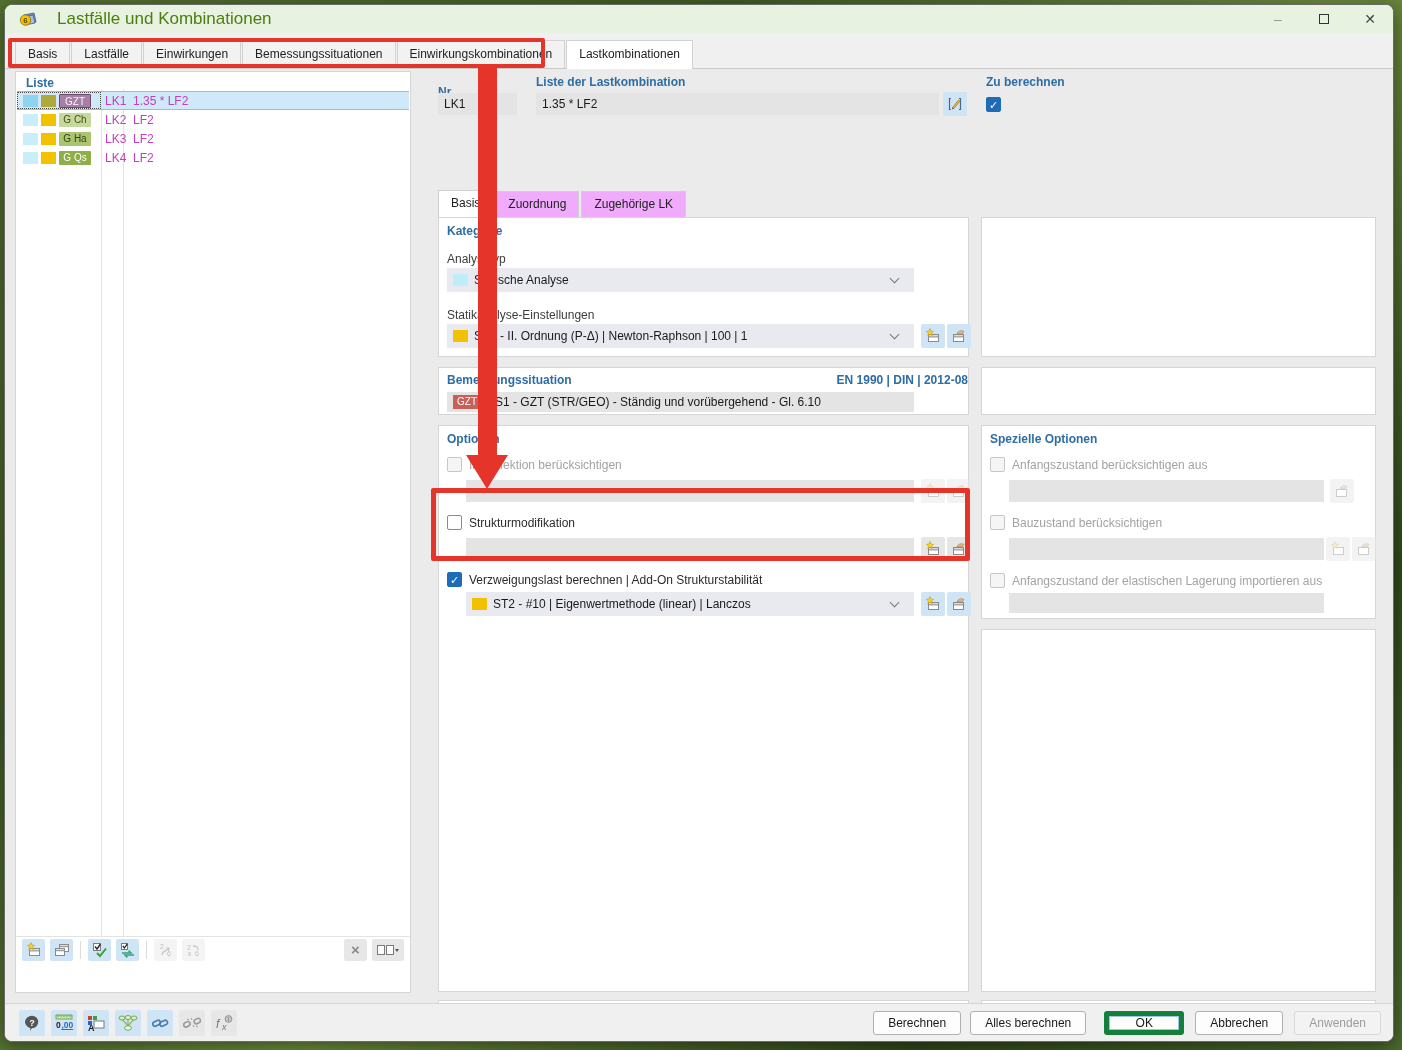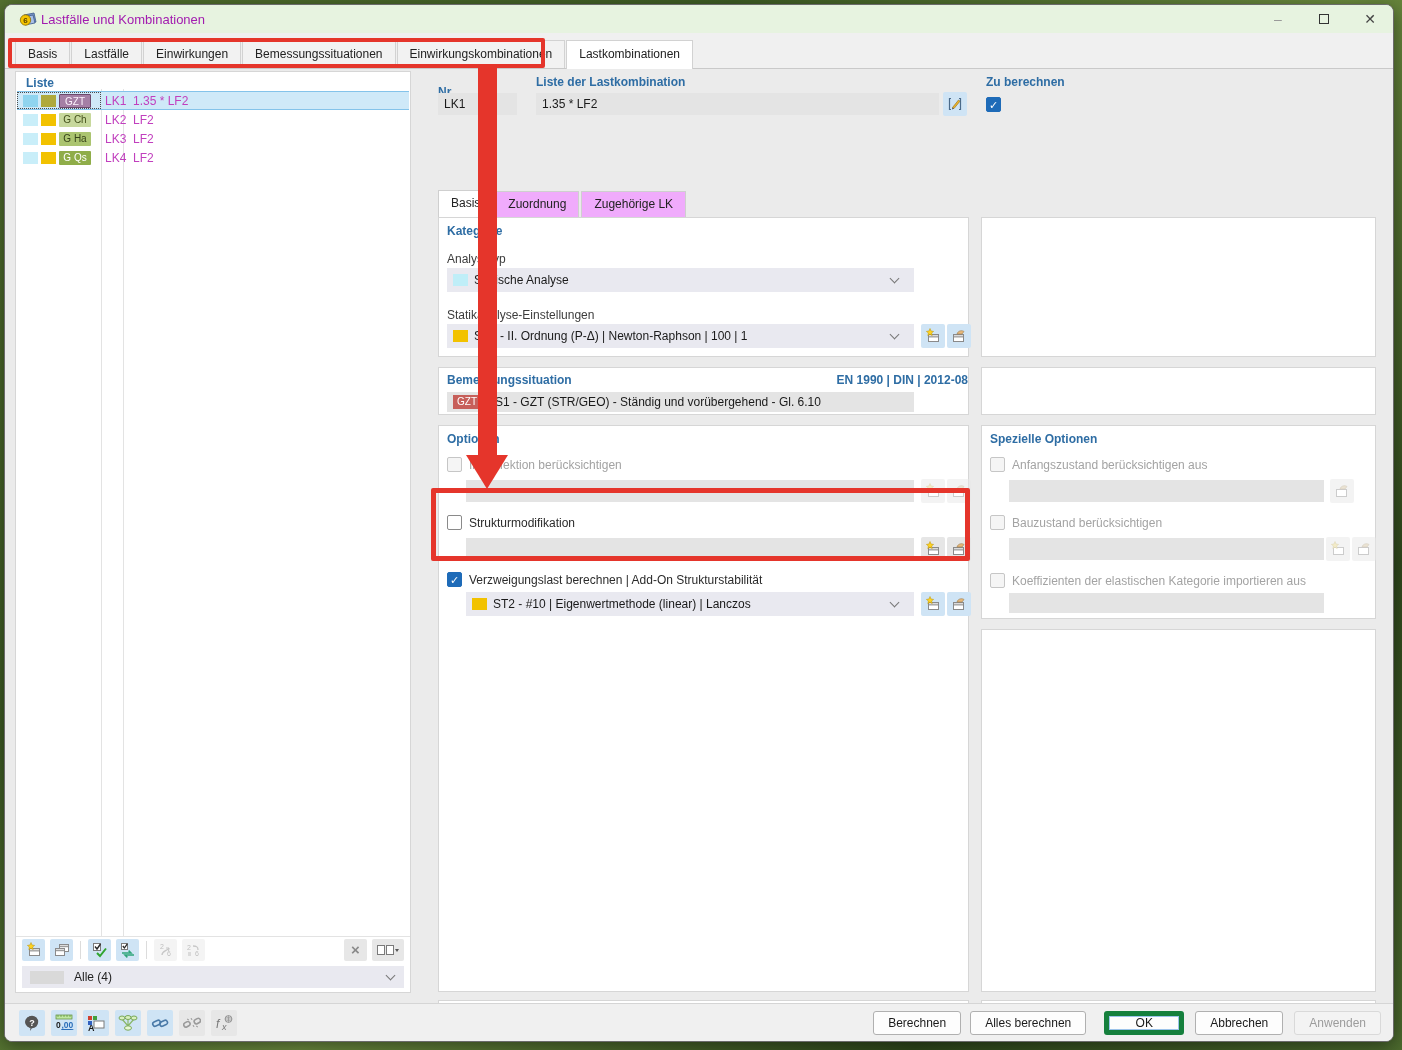--- a/index.html
+++ b/index.html
@@ -10,21 +10,21 @@
     background:linear-gradient(135deg,#55722f 0%,#3e5c24 30%,#6b8a3e 55%,#2f481c 80%,#4c6a2e 100%);
     position:relative; overflow:hidden;
   }
   
   #window {
     position:absolute; left:4px; top:4px; width:1390px; height:1038px;
     background:#f0f0f0; border-radius:8px; overflow:hidden;
     border:1px solid #6a6a6a; box-shadow:0 4px 18px rgba(0,0,0,.45);
   }
   .titlebar { position:absolute; left:0; top:0; width:100%; height:28px; background:#e7f3e0; display:flex; align-items:center; }
-  .titlebar .title { margin-left:4px; font-size:13px; color:#a21caf; }
+  .titlebar .title { margin-left:20px; font-size:17px; color:#4d7c0f; }
   .appicon { margin-left:14px; width:18px; height:18px; }
   .wctrls { position:absolute; right:0; top:0; height:28px; display:flex; }
   .wctrl { width:46px; height:28px; display:flex; align-items:center; justify-content:center; font-size:14px; color:#444; }
   .wctrl.min { color:#9a9a9a; }
   .wctrl .maxbox { width:10px; height:10px; border:1.4px solid #333; }
 
   
   .tabstrip { position:absolute; left:0; top:28px; width:100%; height:36px; background:#f0f0f0; border-bottom:1px solid #c9c9c9; display:flex; align-items:flex-end; padding-left:10px; }
   .mtab { position:relative; padding:6px 12px 7px; border:1px solid #d2d2d2; border-bottom:none; background:#f2f2f2; margin-right:1px; color:#222; white-space:nowrap; }
   .mtab.active { background:#fff; margin-bottom:-1px; padding-bottom:8px; font-weight:400; }
@@ -228,25 +228,20 @@
         <span class="ibtn grey" style="color:#8a8a8a;font-size:15px;font-weight:bold">×</span>
         <span class="ibtn grey" style="width:32px">
           <svg width="24" height="14" viewBox="0 0 24 14">
               <rect x="1.5" y="2.5" width="7" height="9" fill="#fff" stroke="#7a7a7a"></rect>
               <rect x="10.5" y="2.5" width="7" height="9" fill="#fff" stroke="#7a7a7a"></rect>
               <polygon points="19,6 23,6 21,9" fill="#555"></polygon>
             </svg>
         </span>
       </div>
 
-      <div class="filterbar">
-        <span class="fsw"></span>
-        <span class="ftext">Alle (4)</span>
-        <span class="chev"></span>
-      </div>
     </div>
 
     <div class="dlabel" style="left:433px; top:16px">Nr.</div>
     <div class="field" style="left:433px; top:24px; width:79px">LK1</div>
 
     <div class="dlabel" style="left:531px; top:6px">Liste der Lastkombination</div>
     <div class="field" style="left:531px; top:24px; width:403px">1.35 * LF2</div>
     <div class="btn24 bblue" style="left:938px; top:23px">
       <svg width="16" height="16" viewBox="0 0 16 16">
           <path d="M4 2.5 H2.5 V13.5 H4 M12 2.5 H13.5 V13.5 H12" stroke="#4a6a8a" fill="none" stroke-width="1.2"></path>
@@ -402,21 +397,21 @@
           </svg>
       </div>
       <div class="btn24 bfade" style="left:370px; top:111px">
         <svg width="16" height="16" viewBox="0 0 16 16">
             <rect x="2.5" y="6.5" width="10" height="7" fill="#fff" stroke="#9a9a9a"></rect>
             <path d="M6 6 C7 2.5 11 2 13 3.5 L11 6 Z" fill="#d8c8a8" stroke="#a89878" stroke-width="0.6"></path>
           </svg>
       </div>
 
       <div class="cb dis" style="left:8px; top:147px"></div>
-      <div class="cblabel dis" style="left:30px; top:148px">Koeffizienten der elastischen Kategorie importieren aus</div>
+      <div class="cblabel dis" style="left:30px; top:148px">Anfangszustand der elastischen Lagerung importieren aus</div>
       <div class="field" style="left:27px; top:167px; width:315px; height:20px"></div>
     </div>
 
     <div class="box" style="left:976px; top:560px; width:395px; height:363px"></div>
     <div class="box" style="left:976px; top:931px; width:395px; height:66px"></div>
   </div>
 
   <div class="bottombar">
     <div class="ftools">
       <span class="ibtn">

